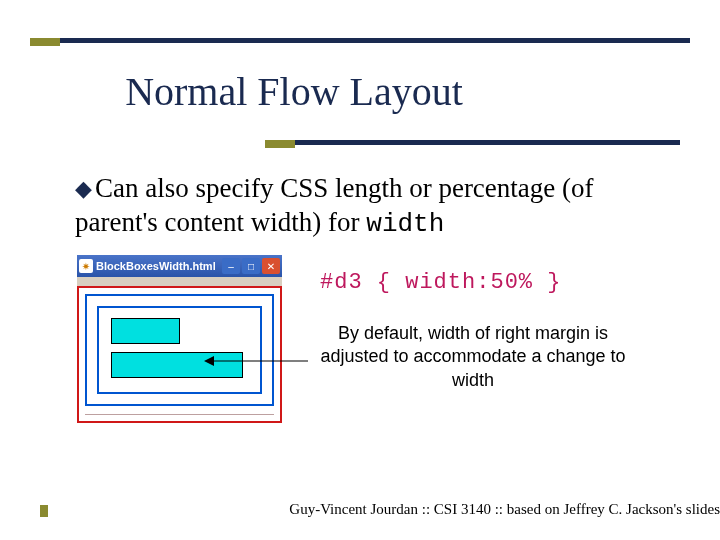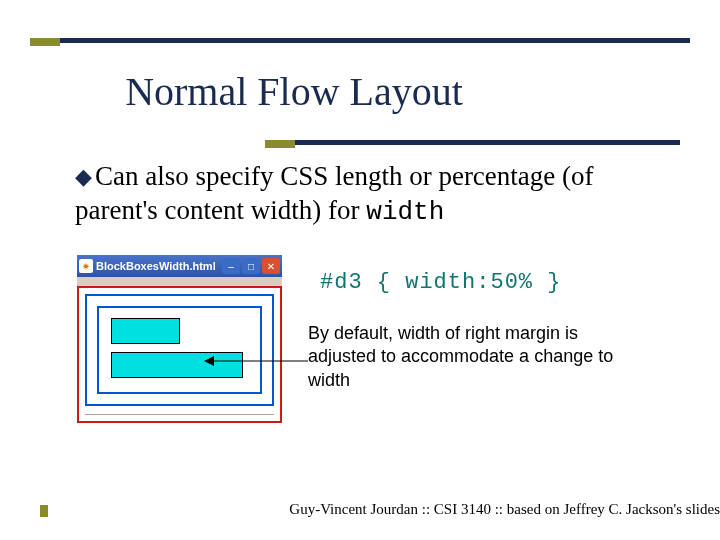--- a/index.html
+++ b/index.html
@@ -49,21 +49,21 @@
   .mid-rule {
     position: absolute;
     top: 140px;
     left: 265px;
     width: 415px;
     height: 5px;
     background: #1a2a50;
   }
   .bullet-block {
     position: absolute;
-    top: 160px;
+    top: 172px;
     left: 75px;
     width: 590px;
     color: #000;
     font-size: 27px;
     line-height: 1.25;
   }
   .bullet-icon {
     display: inline-block;
     color: #1a2a50;
     font-size: 22px;
@@ -152,33 +152,34 @@
     border: none;
     border-top: 1px solid #bda0a0;
     margin-top: 4px;
   }
   .css-snippet {
     position: absolute;
     top: 270px;
     left: 320px;
     font-family: "Courier New", monospace;
     font-size: 22px;
-    color: #0f766e;
+    color: #be185d;
     letter-spacing: 1px;
     white-space: pre;
   }
   .explain {
     position: absolute;
     top: 322px;
     left: 308px;
     width: 330px;
     color: #000;
     font-family: Arial, Helvetica, sans-serif;
     font-size: 18px;
     line-height: 1.3;
+    text-align: center;
   }
   .arrow {
     position: absolute;
     top: 354px;
     left: 204px;
     width: 104px;
     height: 14px;
     pointer-events: none;
   }
   .footer {

